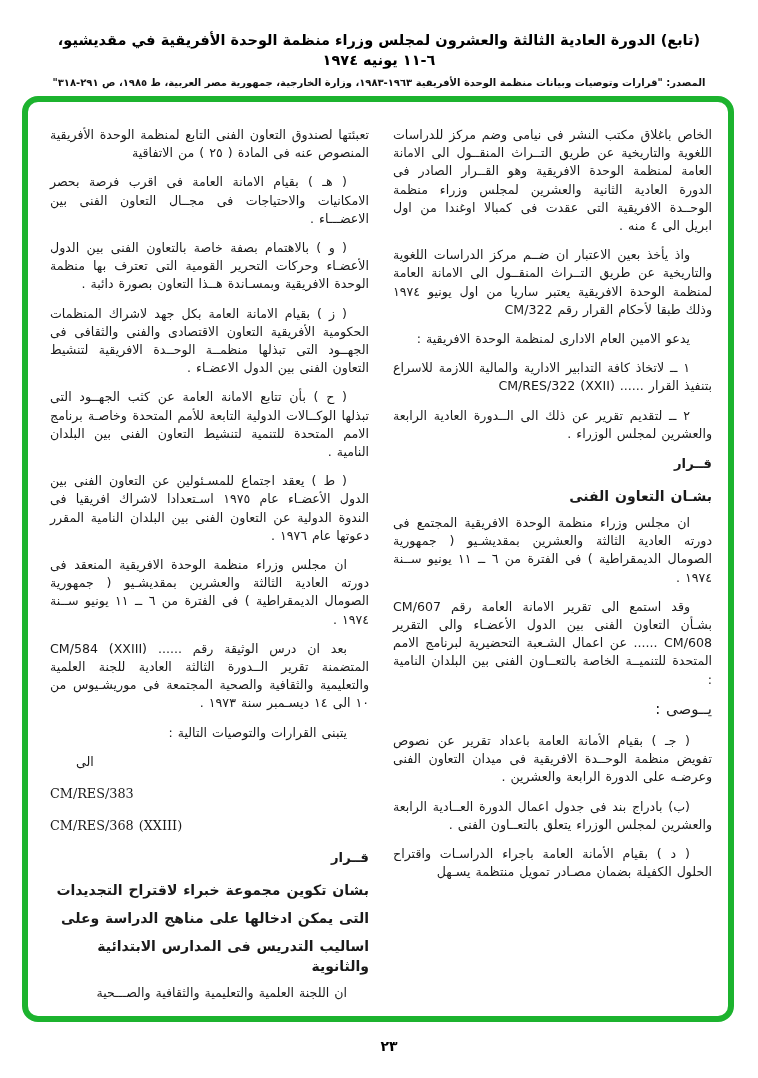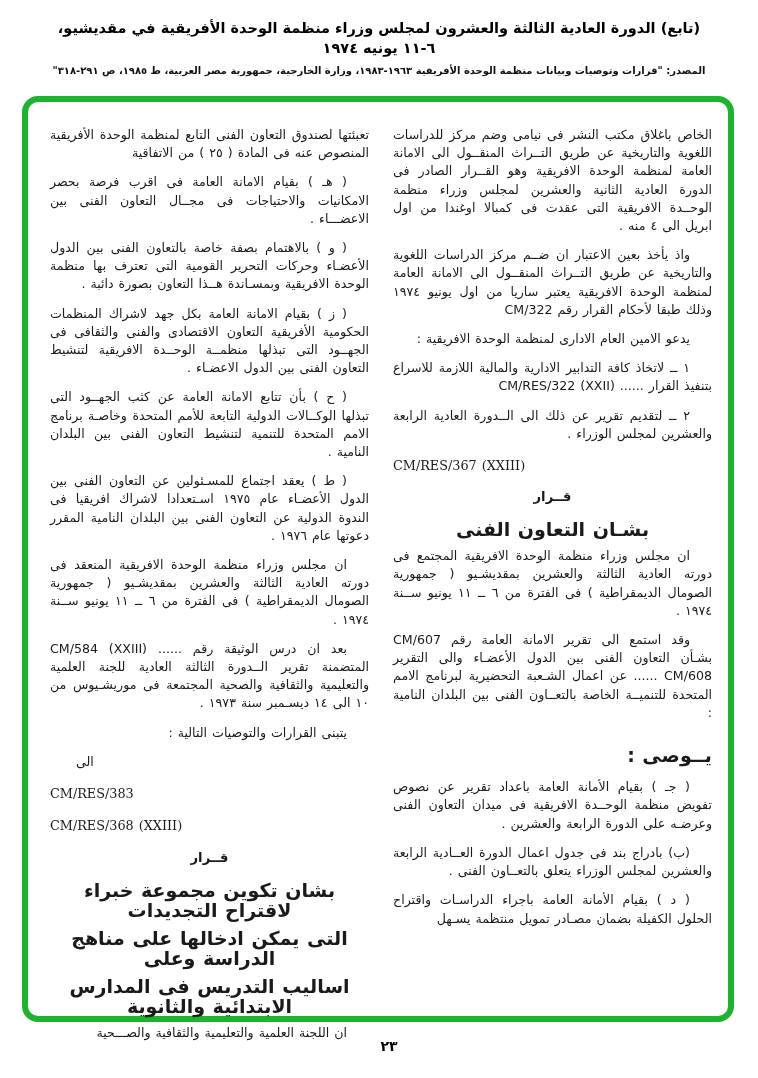--- a/index.html
+++ b/index.html
@@ -1,21 +1,21 @@
 <!DOCTYPE html>
 <html lang="ar"><head>
 <meta charset="utf-8">
 <style>
   html,body{margin:0;padding:0;background:#ffffff;}
   body{
     width:758px;height:1078px;position:relative;overflow:hidden;
     font-family:"DejaVu Sans",sans-serif;color:#1a1a1a;
     -webkit-font-smoothing:antialiased;
   }
-  .header{direction:rtl;text-align:center;padding-top:18px;}
+  .header{direction:rtl;text-align:center;padding-top:30px;}
   .doc-title{
     font-weight:bold;font-size:14.5px;line-height:1.4;color:#000;
     margin:0 40px 6px 40px;
   }
   .doc-source{
     font-weight:bold;font-size:10px;color:#111;margin:0 30px;
     letter-spacing:0;
   }
   .frame{
     position:absolute;left:22px;top:96px;width:712px;height:926px;
@@ -24,28 +24,28 @@
   }
   .columns{
     direction:rtl;display:flex;gap:24px;
     padding:24px 16px 14px 22px;height:100%;box-sizing:border-box;
   }
   .col{flex:1;font-size:12.6px;}
   .p{margin:0 0 11px;text-align:justify;line-height:18.2px;word-spacing:1px;}
   .para{text-indent:22px;}
   .para-flush{text-indent:0;}
   .heading{
-    text-align:center;font-weight:bold;text-indent:0;
+    font-weight:bold;text-indent:0;
     font-size:13.2px;margin:4px 0 12px;line-height:20px;
   }
   .heading-tight{
-    text-align:center;font-weight:bold;text-indent:0;
-    font-size:19px;margin:2px 0 8px;line-height:20px;
+    text-align:right;font-weight:bold;text-indent:0;
+    font-size:14px;margin:2px 0 8px;line-height:20px;
   }
-  .subheading{font-weight:bold;margin:24px 0 14px;text-indent:0;font-size:19px;}
+  .subheading{font-weight:normal;margin:11px 0 14px;text-indent:0;font-size:15px;}
   .ref{
     direction:ltr;text-align:left;font-family:"DejaVu Serif",serif;
     font-size:12.8px;margin:14px 0 12px;text-indent:0;
   }
   .ref-ar{text-align:left;padding-left:26px;margin:2px 0 8px;text-indent:0;}
   .page-number{
     position:absolute;left:0;right:0;top:1038px;text-align:center;
     font-weight:bold;font-size:14px;color:#000;padding-left:20px;
   }
 </style>
@@ -58,21 +58,20 @@
 </div>
 
 <div class="frame">
   <div class="columns">
     <div class="col">
         <div class="p para-flush">الخاص باغلاق مكتب النشر فى نيامى وضم مركز للدراسات اللغوية والتاريخية عن طريق التــراث المنقــول الى الامانة العامة لمنظمة الوحدة الافريقية وهو القــرار الصادر فى الدورة العادية الثانية والعشرين لمجلس وزراء منظمة الوحــدة الافريقية التى عقدت فى كمبالا اوغندا من اول ابريل الى ٤ منه .</div>
         <div class="p para">واذ يأخذ بعين الاعتبار ان ضــم مركز الدراسات اللغوية والتاريخية عن طريق التــراث المنقــول الى الامانة العامة لمنظمة الوحدة الافريقية يعتبر ساريا من اول يونيو ١٩٧٤ وذلك طبقا لأحكام القرار رقم CM/322</div>
         <div class="p para">يدعو الامين العام الادارى لمنظمة الوحدة الافريقية :</div>
         <div class="p para">١ ــ لاتخاذ كافة التدابير الادارية والمالية اللازمة للاسراع بتنفيذ القرار ...... CM/RES/322 (XXII)</div>
         <div class="p para">٢ ــ لتقديم تقرير عن ذلك الى الــدورة العادية الرابعة والعشرين لمجلس الوزراء .</div>
-        <div class="p ref">CM/RES/367 (XXIII)</div>
         <div class="p heading">قــرار</div>
         <div class="p heading-tight">بشـان التعاون الفنى</div>
         <div class="p para">ان مجلس وزراء منظمة الوحدة الافريقية المجتمع فى دورته العادية الثالثة والعشرين بمقديشـيو ( جمهورية الصومال الديمقراطية ) فى الفترة من ٦ ــ ١١ يونيو ســنة ١٩٧٤ .</div>
         <div class="p para">وقد استمع الى تقرير الامانة العامة رقم CM/607 بشـأن التعاون الفنى بين الدول الأعضـاء والى التقرير CM/608 ...... عن اعمال الشـعبة التحضيرية لبرنامج الامم المتحدة للتنميــة الخاصة بالتعــاون الفنى بين البلدان النامية :</div>
         <div class="p subheading">يــوصى :</div>
         <div class="p para">( جـ ) بقيام الأمانة العامة باعداد تقرير عن نصوص تفويض منظمة الوحــدة الافريقية فى ميدان التعاون الفنى وعرضـه على الدورة الرابعة والعشرين .</div>
         <div class="p para">(ب) بادراج بند فى جدول اعمال الدورة العــادية الرابعة والعشرين لمجلس الوزراء يتعلق بالتعــاون الفنى .</div>
         <div class="p para">( د ) بقيام الأمانة العامة باجراء الدراسـات واقتراح الحلول الكفيلة بضمان مصـادر تمويل منتظمة يسـهل</div>
       </div>
     <div class="col">

